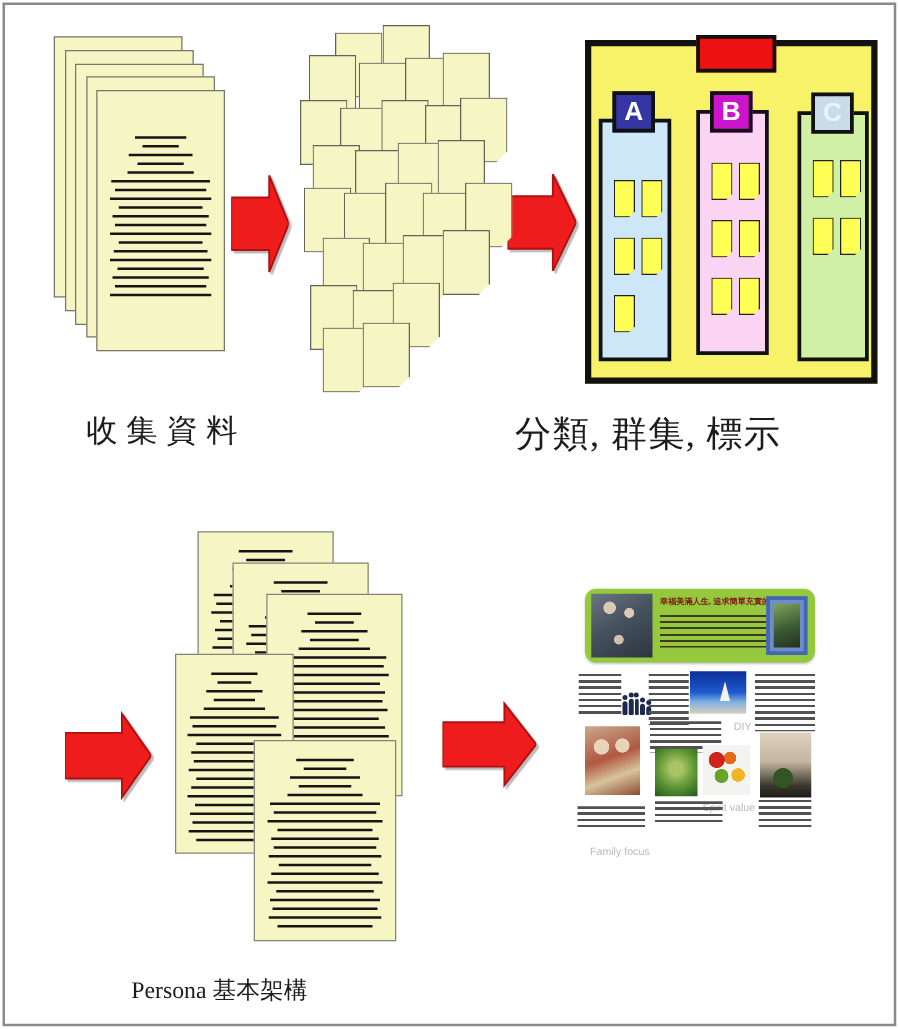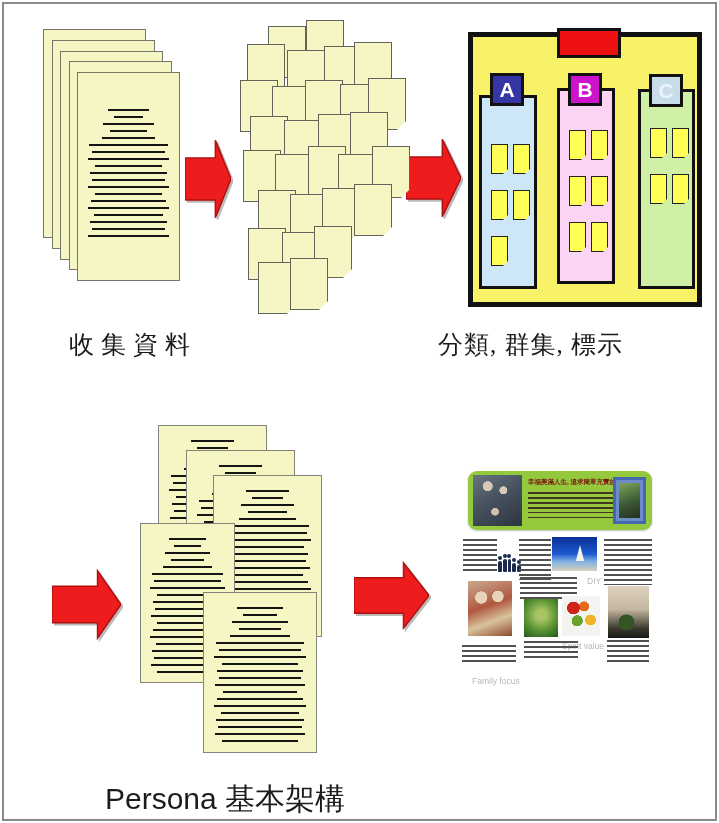--- a/index.html
+++ b/index.html
@@ -49,22 +49,22 @@
   .bnote{width:17px;height:30px;background:var(--note-bright);border:1.5px solid #222;
          box-sizing:border-box;
          clip-path:polygon(0 0,100% 0,100% calc(100% - 5px),calc(100% - 5px) 100%,0 100%);
          filter:drop-shadow(1px 1px 0 rgba(40,40,40,.45));}
 
   
   .stage-label{position:absolute;color:#1c1c1c;font-family:"Liberation Serif",serif;
                white-space:nowrap;}
   #lb-collect{left:68px;top:328px;width:130px;text-align:center;font-size:25px;letter-spacing:7px;}
   #lb-statements{left:258px;top:312px;width:135px;text-align:center;font-size:25px;letter-spacing:4px;}
-  #lb-cluster{left:438px;top:328px;width:215px;font-size:25px;letter-spacing:1px;}
-  #lb-structure{left:105px;top:779px;width:240px;font-size:30px;font-family:Liberation Sans, sans-serif;}
+  #lb-cluster{left:412px;top:328px;width:215px;font-size:29px;letter-spacing:1px;}
+  #lb-structure{left:105px;top:779px;width:240px;font-size:19px;font-family:Liberation Serif, serif;}
   #lb-output{left:470px;top:767px;width:220px;font-size:27px;font-family:"Liberation Sans",sans-serif;}
 
   
   .sheet{position:absolute;background:var(--sticky-pale);border:1.5px solid #84847a;
          box-sizing:border-box;}
 
   
   #doc{position:absolute;left:462px;top:468px;width:196px;height:200px;}
   #banner{position:absolute;left:6px;top:3px;width:184px;height:59px;background:var(--banner-green);
           border-radius:9px;box-shadow:0 1px 2px rgba(0,0,0,.25);}

